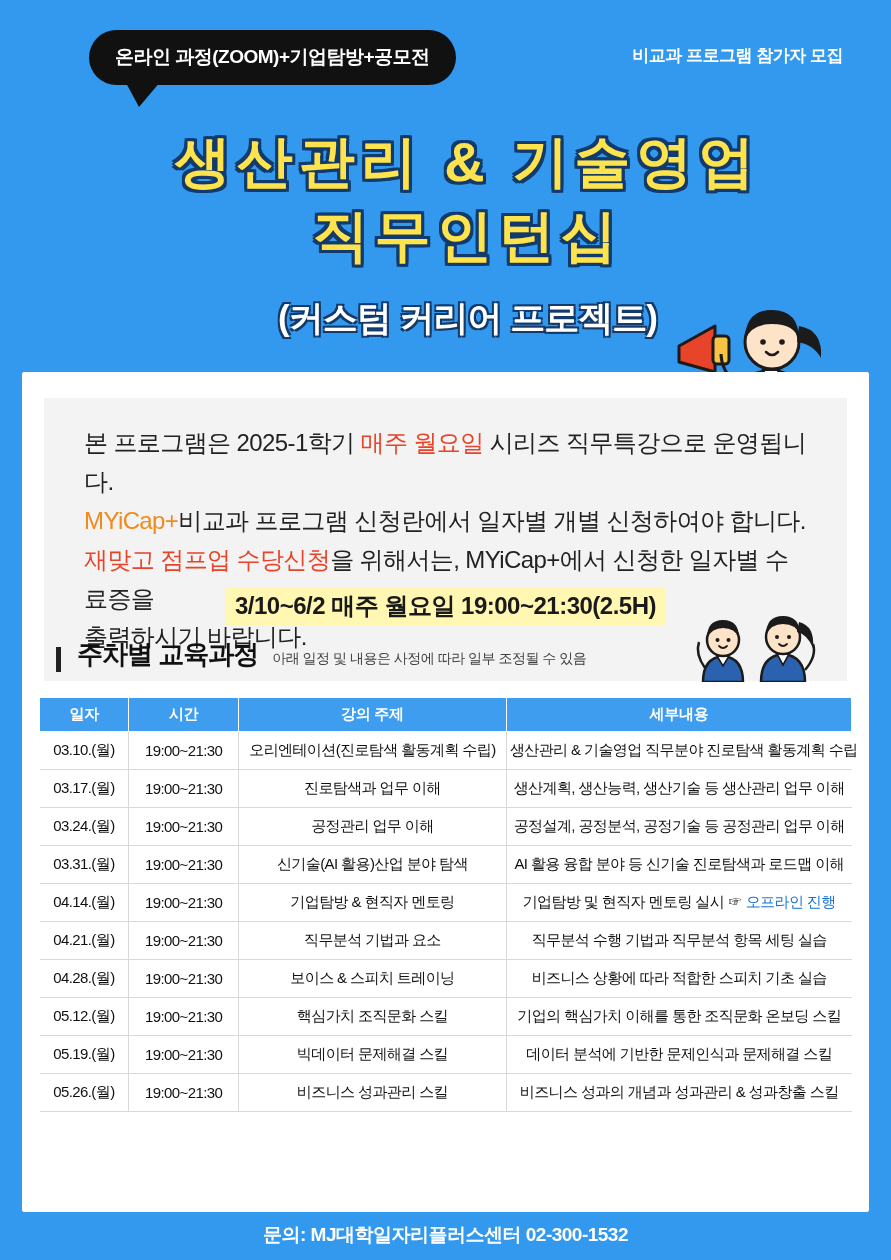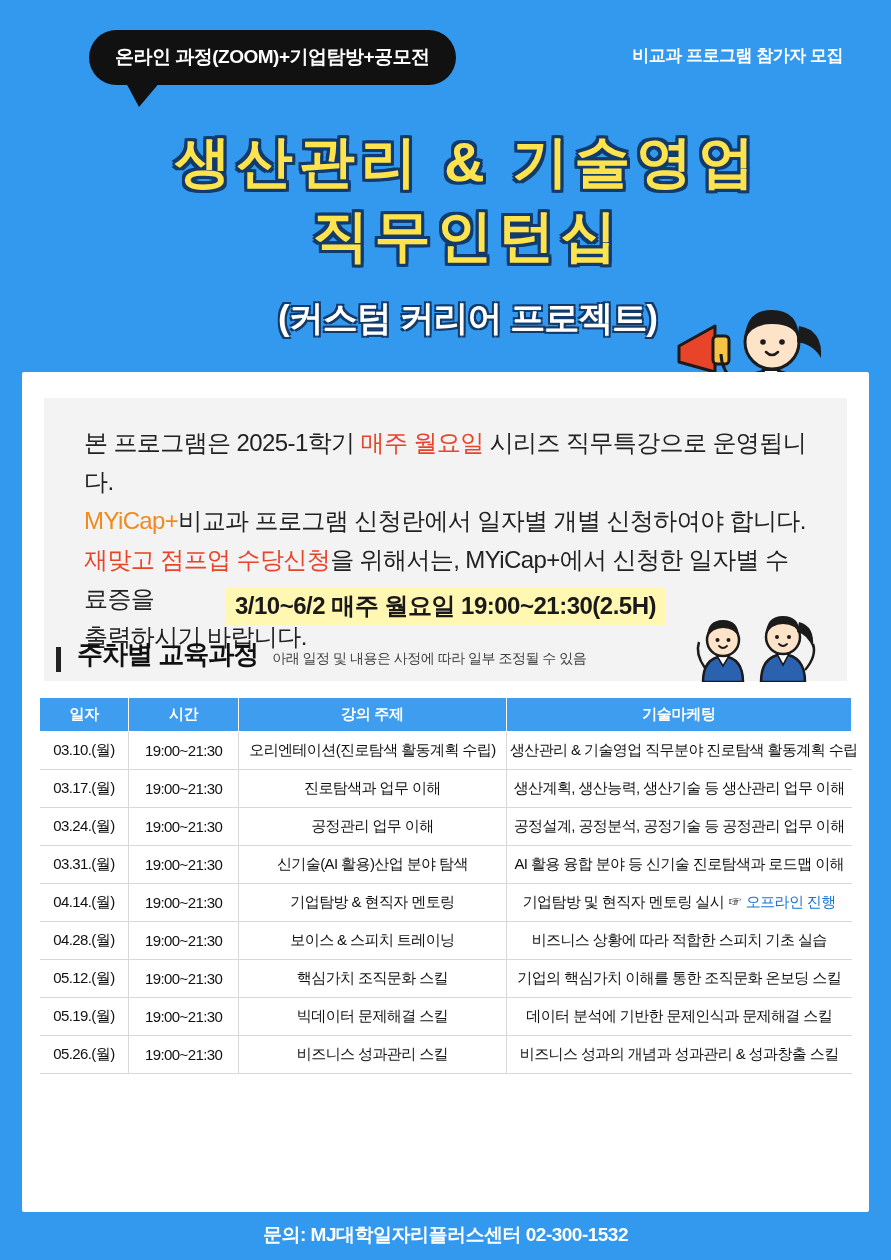--- a/index.html
+++ b/index.html
@@ -273,21 +273,21 @@
         <col class="col-date">
           <col class="col-time">
           <col class="col-topic">
           <col class="col-detail">
       </colgroup>
       <thead>
         <tr>
           <th>일자</th>
           <th>시간</th>
           <th>강의 주제</th>
-          <th>기술마케팅</th>
+          <th>세부내용</th>
         </tr>
       </thead>
       <tbody>
           <tr>
             <td>03.10.(월)</td>
             <td>19:00~21:30</td>
             <td>오리엔테이션(진로탐색 활동계획 수립)</td>
             <td><span>생산관리 &amp; 기술영업 직무분야 진로탐색 활동계획 수립</span></td>
           </tr>
           <tr>
@@ -308,20 +308,26 @@
             <td>신기술(AI 활용)산업 분야 탐색</td>
             <td><span>AI 활용 융합 분야 등 신기술 진로탐색과 로드맵 이해</span></td>
           </tr>
           <tr>
             <td>04.14.(월)</td>
             <td>19:00~21:30</td>
             <td>기업탐방 &amp; 현직자 멘토링</td>
             <td><span>기업탐방 및 현직자 멘토링 실시 ☞ </span><span class="offline">오프라인 진행</span></td>
           </tr>
           <tr>
+            <td>04.21.(월)</td>
+            <td>19:00~21:30</td>
+            <td>직무분석 기법과 요소</td>
+            <td><span>직무분석 수행 기법과 직무분석 항목 세팅 실습</span></td>
+          </tr>
+          <tr>
             <td>04.28.(월)</td>
             <td>19:00~21:30</td>
             <td>보이스 &amp; 스피치 트레이닝</td>
             <td><span>비즈니스 상황에 따라 적합한 스피치 기초 실습</span></td>
           </tr>
           <tr>
             <td>05.12.(월)</td>
             <td>19:00~21:30</td>
             <td>핵심가치 조직문화 스킬</td>
             <td><span>기업의 핵심가치 이해를 통한 조직문화 온보딩 스킬</span></td>

